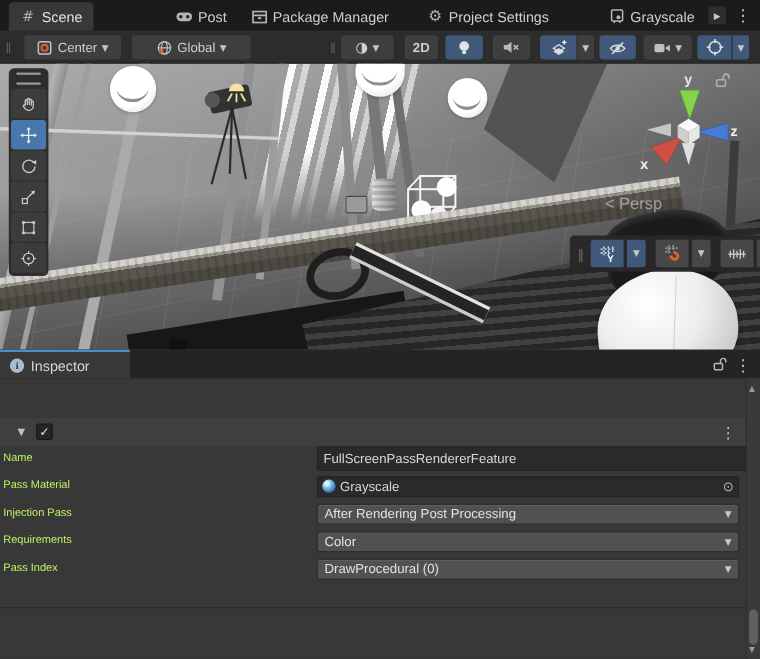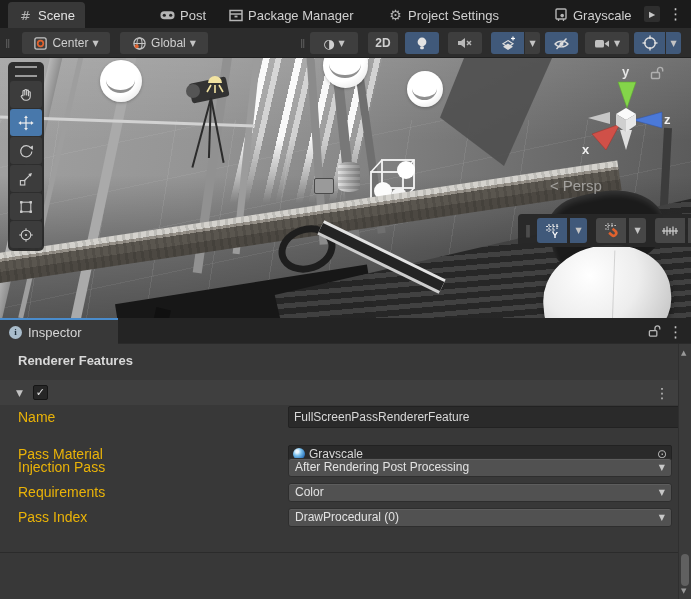--- a/index.html
+++ b/index.html
@@ -68,21 +68,21 @@
   .insp-tabs{position:absolute;left:0;top:0;width:691px;height:26px;background:#242424;border-bottom:1px solid #2a2a2a;box-sizing:border-box;}
   .insp-tab{position:absolute;left:0;top:0;width:118px;height:26px;background:#383838;border-top:2px solid #4a8ccc;box-sizing:border-box;display:flex;align-items:center;gap:6px;padding-left:9px;font-size:13px;color:#d6d6d6;}
   .infoicon{width:13px;height:13px;border-radius:50%;background:#a9bccb;color:#20303c;font-size:9px;font-weight:bold;display:flex;align-items:center;justify-content:center;font-family:"Liberation Serif",serif;}
   .section-title{position:absolute;left:18px;top:35px;font-weight:bold;font-size:13px;color:#d8d8d8;}
   .feat-header{position:absolute;left:0;top:62px;right:13px;height:25px;background:#3f3f3f;display:flex;align-items:center;}
   .foldout{margin-left:16px;font-size:9px;color:#c2c2c2;}
   .checkbox{margin-left:10px;width:15px;height:15px;background:#262626;border:1px solid #151515;border-radius:2px;display:flex;align-items:center;justify-content:center;color:#e2e2e2;font-size:11px;box-sizing:border-box;}
   .feat-title{margin-left:8px;font-weight:bold;font-size:12.5px;color:#e0e0e0;}
   .kebab{color:#c4c4c4;font-size:14px;letter-spacing:0;}
   .row{position:absolute;left:0;height:22px;display:flex;align-items:center;}
-  .rowlabel{position:absolute;left:18px;font-size:14px;color:#eab308;line-height:20px;}
+  .rowlabel{position:absolute;left:3px;font-size:10px;color:#bef264;line-height:20px;}
   .field{position:absolute;left:288px;width:384px;height:19px;box-sizing:border-box;font-size:12px;}
   .tfield{background:#2a2a2a;border:1px solid #222;border-radius:2px;color:#d8d8d8;padding:0 5px;width:100%;height:100%;font-family:"Liberation Sans",sans-serif;font-size:12px;box-sizing:border-box;outline:none;}
   .ofield{background:#2a2a2a;border:1px solid #222;border-radius:2px;color:#d8d8d8;display:flex;align-items:center;gap:4px;padding:0 4px;}
   .matball{width:12px;height:12px;border-radius:50%;background:radial-gradient(circle at 35% 30%, #eaf6ff 12%, #7cc2ee 35%, #2d74ba 72%, #16406f);}
   .picker{margin-left:auto;color:#b8b8b8;font-size:12px;}
   .dropdown{background:#515151;border:1px solid #2e2e2e;border-radius:3px;color:#e2e2e2;display:flex;align-items:center;padding:0 6px;box-shadow:inset 0 1px 0 rgba(255,255,255,.07);}
   .dropdown .caret{margin-left:auto;font-size:8px;color:#c8c8c8;}
   .divider{position:absolute;left:0;top:234px;width:678px;height:1px;background:#2b2b2b;}
   .addbtn{position:absolute;left:48px;top:245px;width:596px;height:24px;background:linear-gradient(#5f5f5f,#535353);border:1px solid #2e2e2e;border-radius:3px;color:#e6e6e6;font-size:12.5px;display:flex;align-items:center;justify-content:center;box-sizing:border-box;}
   .scrollbar{position:absolute;right:0;top:26px;width:13px;height:255px;background:#3a3a3a;border-left:1px solid #2f2f2f;box-sizing:border-box;}
@@ -146,21 +146,21 @@
     <div class="tbtn" style="left:22px;width:88px;">
       <span>
         <svg width="15" height="15" viewBox="0 0 16 16">
             <rect x="2" y="2" width="12" height="12" rx="2" fill="none" stroke="#c4c4c4" stroke-width="1.4"></rect>
             <circle cx="8" cy="8" r="3" fill="none" stroke="#e0622e" stroke-width="1.8"></circle>
           </svg>
       </span>
       <span>Center</span>
       <span class="caret">▼</span>
     </div>
-    <div class="tbtn" style="left:120px;width:88px;">
+    <div class="tbtn" style="left:120px;width:108px;">
       <span>
         <svg width="15" height="15" viewBox="0 0 16 16">
             <circle cx="8" cy="8" r="6" fill="none" stroke="#c4c4c4" stroke-width="1.3"></circle>
             <ellipse cx="8" cy="8" rx="2.7" ry="6" fill="none" stroke="#c4c4c4" stroke-width="1.1"></ellipse>
             <line x1="2" y1="8" x2="14" y2="8" stroke="#c4c4c4" stroke-width="1.1"></line>
             <circle cx="5" cy="11" r="2.1" fill="#e0622e"></circle>
           </svg>
       </span>
       <span>Global</span>
       <span class="caret">▼</span>
@@ -420,36 +420,35 @@
         <span class="infoicon">i</span>
         <span>Inspector</span>
       </div>
       <svg class="abs" style="right:30px;top:6px;" width="13" height="14" viewBox="0 0 14 14">
         <rect x="1.5" y="6.5" width="8" height="6" rx="1" fill="none" stroke="#b8b8b8" stroke-width="1.4"></rect>
         <path d="M7.5 6.5 V4 a2.6 2.6 0 0 1 5.2 0 V5.5" fill="none" stroke="#b8b8b8" stroke-width="1.4"></path>
       </svg>
       <div class="abs" style="right:8px;top:5px;font-size:15px;color:#c4c4c4;"><span>⋮</span></div>
     </div>
 
-    <div class="section-title">Renderer Features</div>
 
     <div class="feat-header">
       <span class="foldout glyph">▼</span>
       <span class="checkbox">
           <span class="glyph">✓</span>
         </span>
       <span class="kebab" style="margin-left:auto;margin-right:9px;"><span>⋮</span></span>
     </div>
 
     <div class="row" style="top:88px;width:691px;">
       <span class="rowlabel">Name</span>
       <input class="field tfield" type="text" value="FullScreenPassRendererFeature" style="">
     </div>
 
-    <div class="row" style="top:113px;width:691px;margin-top:12px;">
+    <div class="row" style="top:113px;width:691px;">
       <span class="rowlabel">Pass Material</span>
       <div class="field ofield">
         <span class="matball"></span>
         <span>Grayscale</span>
         <span class="picker glyph">⊙</span>
       </div>
     </div>
 
     <div class="row" style="top:138px;width:691px;">
       <span class="rowlabel">Injection Pass</span>

